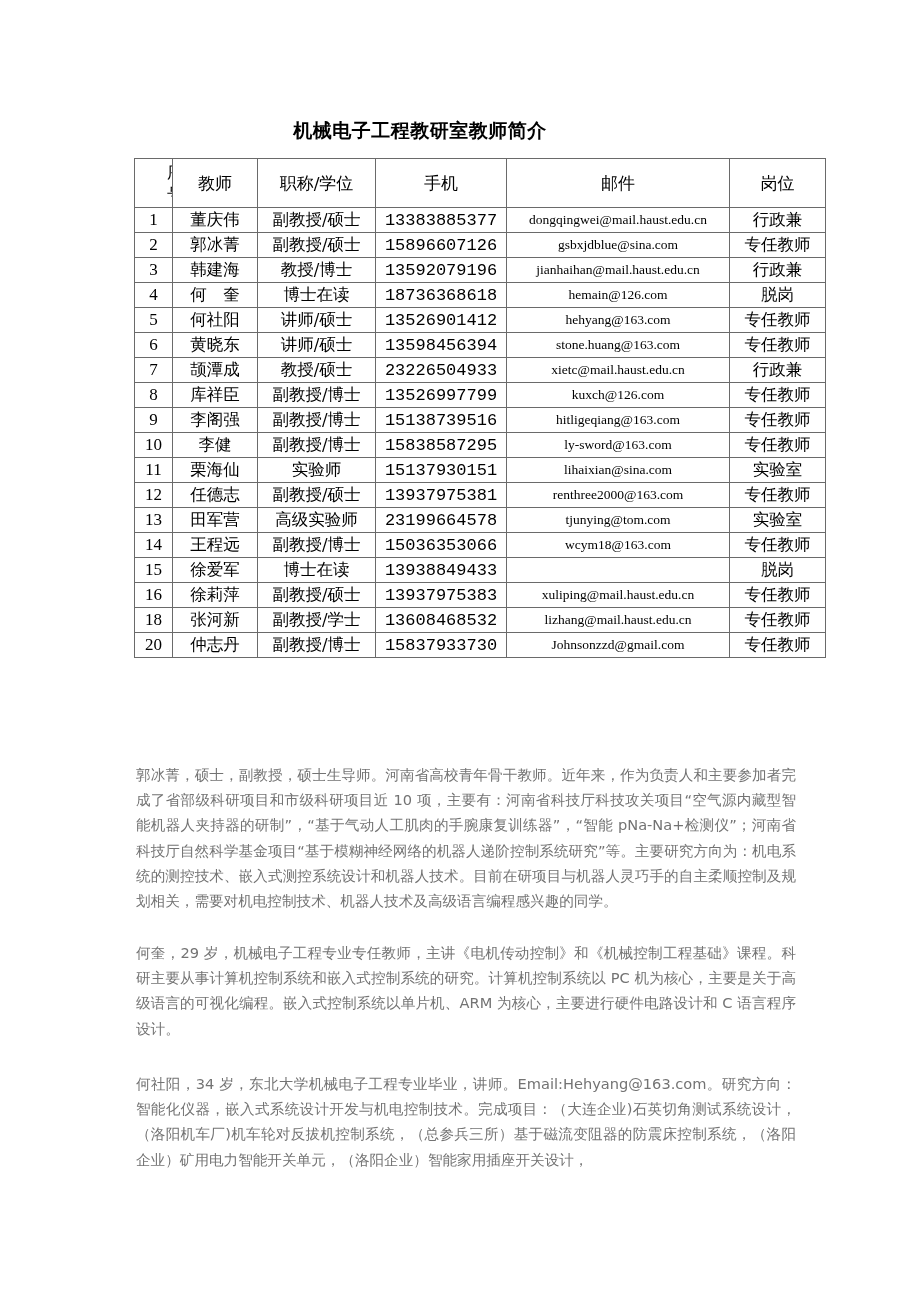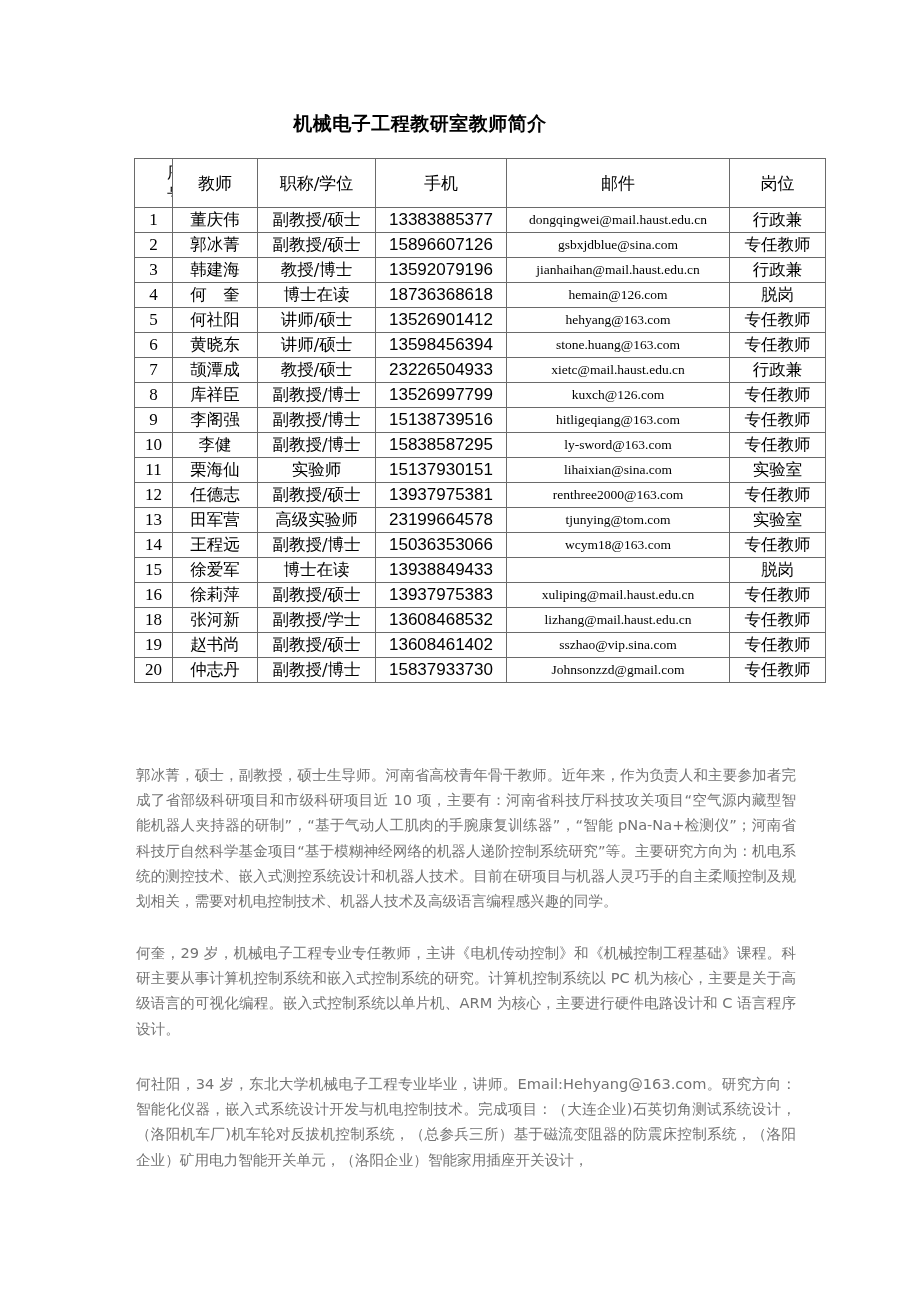--- a/index.html
+++ b/index.html
@@ -1,28 +1,28 @@
 <!DOCTYPE html>
 <html><head>
 <meta charset="utf-8">
 <style>
   html, body { margin: 0; padding: 0; background: #ffffff; }
   body { width: 920px; height: 1302px; position: relative; overflow: hidden;
          font-family: "DejaVu Serif", "Liberation Serif", serif; color: #000; }
-  .page-title { position: absolute; top: 111px; left: 0; width: 840px; text-align: center;
+  .page-title { position: absolute; top: 118px; left: 0; width: 840px; text-align: center;
          font-size: 19px; font-weight: bold; letter-spacing: 0.5px;
          font-family: Liberation Sans, sans-serif; }
   table.staff { position: absolute; top: 158px; left: 134px; border-collapse: collapse;
          table-layout: fixed; width: 692px; }
   table.staff th, table.staff td { border: 1px solid #6a6a6a; padding: 0; text-align: center;
          vertical-align: middle; overflow: hidden; white-space: nowrap; }
   table.staff th { height: 48px; font-weight: normal; font-size: 17px; }
   table.staff th.num-h { font-size: 17px; line-height: 22px; white-space: normal; padding-left: 32px; }
   table.staff td { height: 24px; font-size: 16.5px; }
-  table.staff td.phone { font-family: Liberation Sans, sans-serif; font-size: 17px; }
+  table.staff td.phone { font-family: Liberation Mono, monospace; font-size: 17px; }
   table.staff td.num { font-family: "Liberation Serif", serif; font-size: 17px; }
   table.staff td.email { font-family: "Liberation Serif", serif; font-size: 13.5px; }
   .col-num { width: 38px; } .col-name { width: 85px; } .col-title { width: 118px; }
   .col-phone { width: 131px; } .col-email { width: 223px; } .col-post { width: 96px; }
   .bio { position: absolute; left: 136px; width: 660px; font-size: 14.6px; line-height: 25.2px;
          font-family: "DejaVu Sans", "Liberation Sans", sans-serif; color: #737373; margin: 0;
          text-align: justify; }
   #bio-0 { top: 762px; } #bio-1 { top: 940px; } #bio-2 { top: 1071px; }
 </style>
 </head>
@@ -180,28 +180,20 @@
       </tr>
       <tr>
         <td class="num">18</td>
         <td>张河新</td>
         <td>副教授/学士</td>
         <td class="phone">13608468532</td>
         <td class="email">lizhang@mail.haust.edu.cn</td>
         <td>专任教师</td>
       </tr>
       <tr>
-        <td class="num">19</td>
-        <td>赵书尚</td>
-        <td>副教授/硕士</td>
-        <td class="phone">13608461402</td>
-        <td class="email">sszhao@vip.sina.com</td>
-        <td>专任教师</td>
-      </tr>
-      <tr>
         <td class="num">20</td>
         <td>仲志丹</td>
         <td>副教授/博士</td>
         <td class="phone">15837933730</td>
         <td class="email">Johnsonzzd@gmail.com</td>
         <td>专任教师</td>
       </tr>
     </tbody>
 </table>
 

